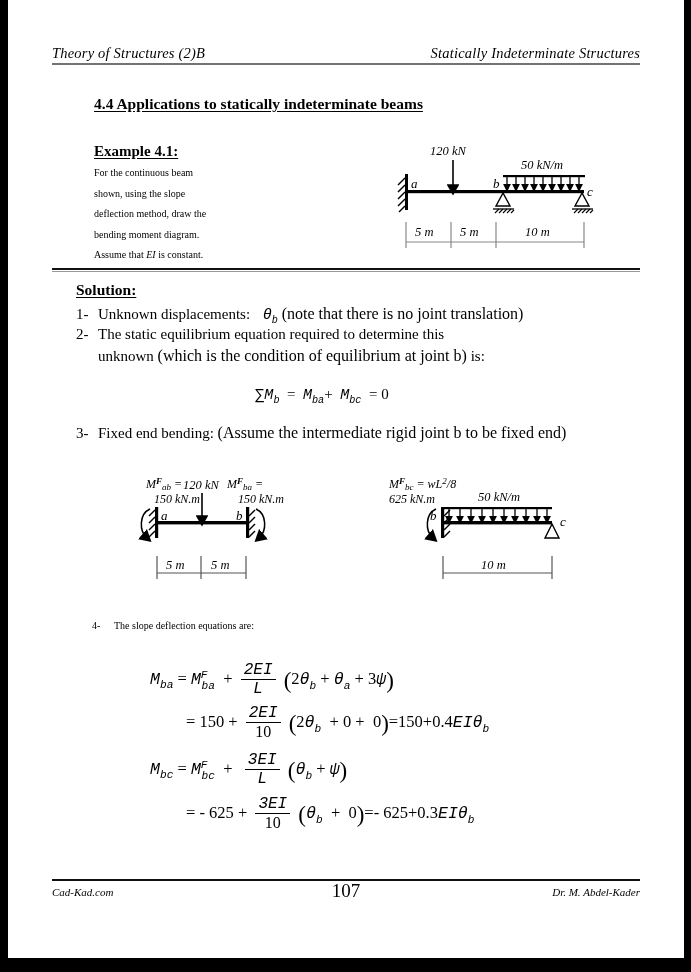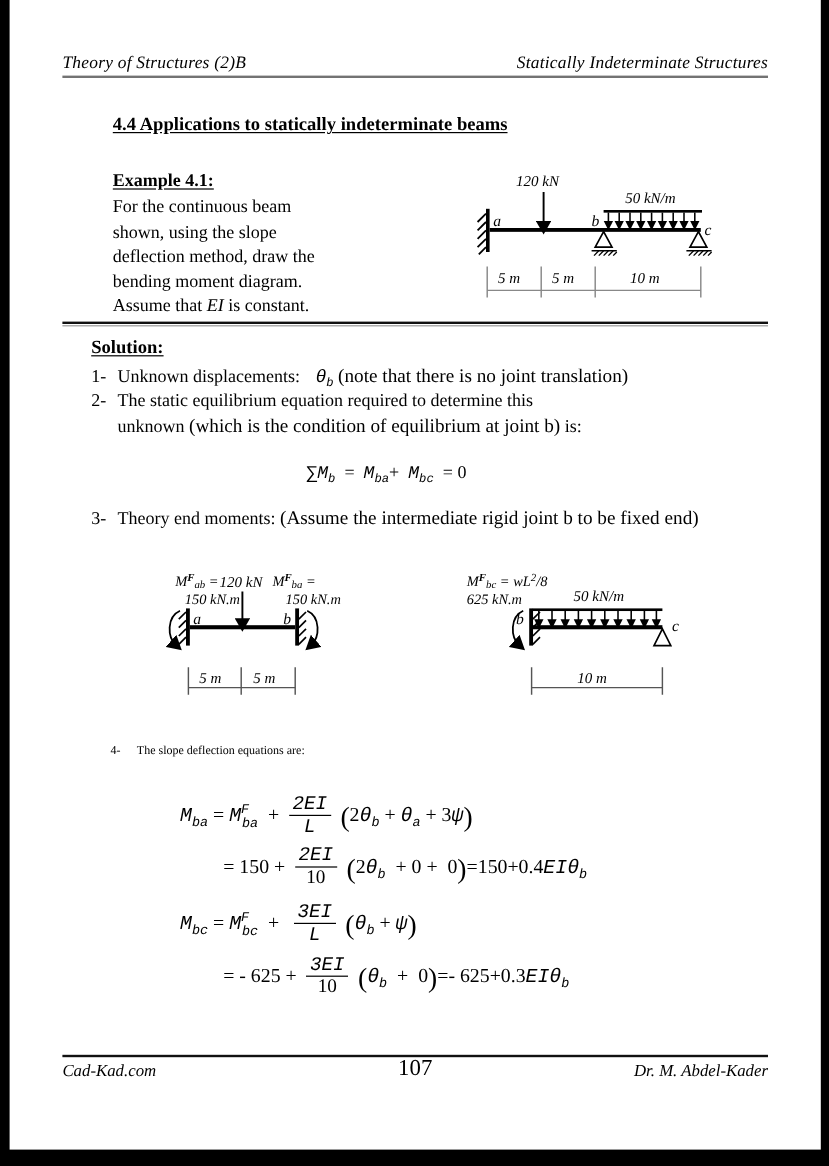--- a/index.html
+++ b/index.html
@@ -15,21 +15,21 @@
        border-bottom:2px solid #737373;padding-bottom:1px;
        display:flex;justify-content:space-between;align-items:baseline;}
   .hdr span{font-style:italic;font-size:14.5px;letter-spacing:.2px;}
 
   .sec-title{position:absolute;left:86px;top:95px;font-weight:bold;font-size:15.5px;
              text-decoration:underline;text-underline-offset:2px;}
 
   .ex-title{position:absolute;left:86px;top:143px;font-weight:bold;font-size:15px;
             text-decoration:underline;text-underline-offset:2px;}
 
-  .ex-body{position:absolute;left:86px;top:163px;width:230px;font-size:15px;
+  .ex-body{position:absolute;left:86px;top:163px;width:230px;font-size:10px;
            text-align:justify;line-height:20.5px;}
   .ex-body .nj{text-align:left;}
   .it{font-style:italic;}
 
   
   .rule2{position:absolute;left:44px;top:268px;width:588px;}
   .rule2 .a{height:2px;background:#111;}
   .rule2 .b{height:1px;background:#999;margin-top:1px;}
 
   .solution{position:absolute;left:68px;top:281px;font-weight:bold;font-size:15.5px;
@@ -63,21 +63,21 @@
 
   .eqblk{position:absolute;font-size:16.5px;white-space:nowrap;}
   .eq1{left:142px;top:662px;}
   .eq2{left:178px;top:705px;}
   .eq3{left:142px;top:752px;}
   .eq4{left:178px;top:796px;}
 
   
   .frule{position:absolute;left:44px;top:879px;width:588px;height:2px;background:#111;}
   .ftr{position:absolute;left:44px;top:886px;width:588px;display:flex;
-       justify-content:space-between;align-items:baseline;font-style:italic;font-size:14px;}
+       justify-content:space-between;align-items:baseline;font-style:italic;font-size:11px;}
   .pno{position:absolute;left:0;top:880px;width:676px;text-align:center;
        font-size:19px;font-style:normal;}
 
   svg{display:block;}
   .dgm{position:absolute;}
 </style>
 </head>
 <body>
 
 <div class="page">
@@ -194,21 +194,21 @@
 
   <div class="eq-center eqmb">
     <span class="m"><span class="up">∑</span><span>M</span><sub>b</sub></span>
     &nbsp;<span>=</span>&nbsp;
     <span class="m"><span>M</span><sub>ba</sub></span><span>+</span>
     &nbsp;<span class="m"><span>M</span><sub>bc</sub></span>
     &nbsp;<span>=</span>&nbsp;<span>0</span>
   </div>
 
   <div class="li3">
-    <span class="num">3-</span><span>Theory end moments:</span>
+    <span class="num">3-</span><span>Fixed end bending:</span>
     <span class="small-it">(Assume the intermediate rigid joint  b  to be fixed end)</span>
   </div>
 
   <div class="dgm" style="left:120px;top:476px;">
     <svg width="220" height="110" viewBox="0 0 220 110">
       <defs>
         <marker id="arrHead2" markerWidth="8" markerHeight="8" refX="3" refY="4" orient="auto">
           <path d="M0,0 L7,4 L0,8 z" fill="#000"></path>
         </marker>
         <marker id="mArr" markerWidth="9" markerHeight="9" refX="4" refY="4.5" orient="auto">

